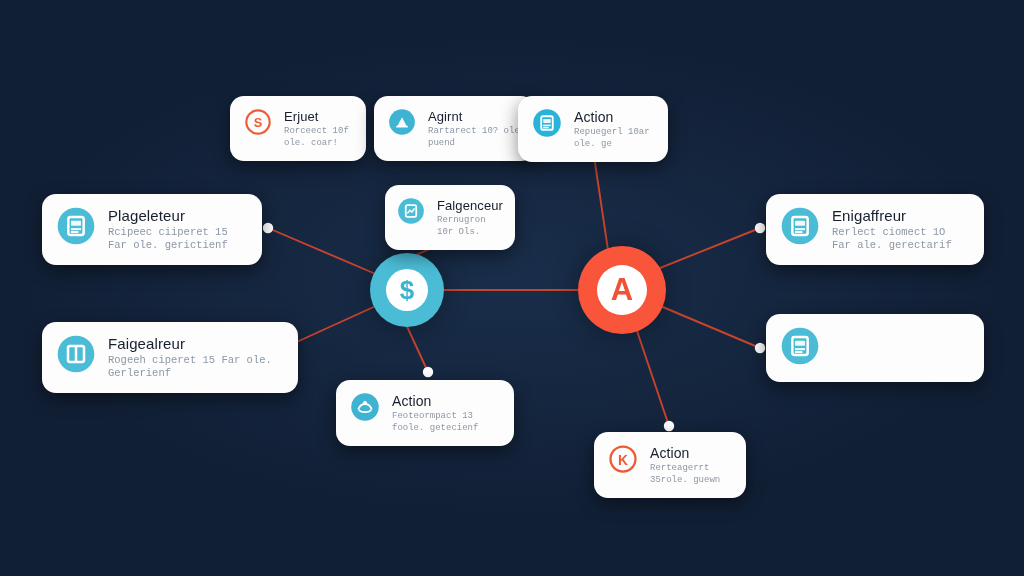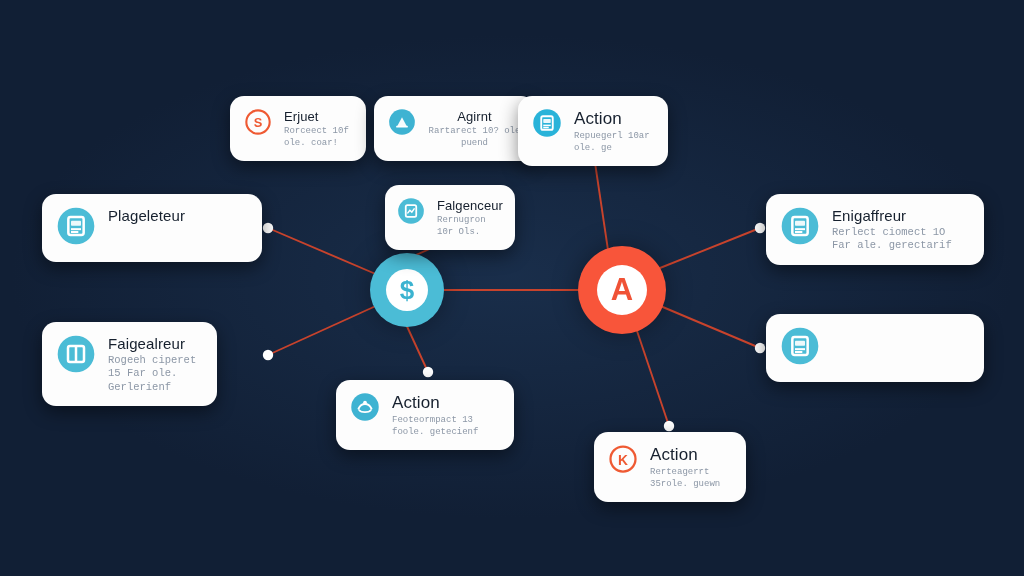--- a/index.html
+++ b/index.html
@@ -56,21 +56,21 @@
   .lg .title{ font-size:15px; }
   .lg .sub{ font-size:10.5px; }
 
   .md{ width:145px; }
   .md .ic{ width:28px; height:28px; }
   .md .title{ font-size:13px; }
   .md .sub{ font-size:9px; }
 
   .sm{ width:150px; }
   .sm .ic{ width:30px; height:30px; }
-  .sm .title{ font-size:17px; }
+  .sm .title{ font-size:14px; }
   .sm .sub{ font-size:9px; }
 
   .hub{
     position:absolute;
     border-radius:50%;
     display:flex; align-items:center; justify-content:center;
     box-shadow:0 0 26px rgba(0,0,0,.35);
   }
   .hub .inner{
     border-radius:50%;
@@ -119,21 +119,21 @@
           <svg viewBox="0 0 24 24" width="100%" height="100%">
             <circle cx="12" cy="12" r="10" fill="none" stroke="#ef5a33" stroke-width="1.8"></circle>
       <text x="12" y="16.4" text-anchor="middle" font-size="11" font-family="Liberation Sans, sans-serif" font-weight="bold" fill="#ef5a33">S</text>
           </svg>
         </div>
         <div class="txt">
           <div class="title" style="color: rgb(22, 32, 46);">Erjuet</div>
           <div class="sub" style="color: rgb(140, 151, 166);">Rorceect 10f ole. coar!</div>
         </div>
       </div>
-      <div class="card md blur-soft" style="left: 374px; top: 96px; width: 161px; min-height: 56px; background: rgb(253, 253, 253); text-align: center;">
+      <div class="card md blur-soft" style="left: 374px; top: 96px; width: 161px; min-height: 56px; background: rgb(253, 253, 253);">
         <div class="ic">
           <svg viewBox="0 0 24 24" width="100%" height="100%">
             <circle cx="12" cy="12" r="11" fill="#3eb3d2"></circle>
       <path d="M8 15.5 L12 8 L16 15.5 Z" fill="#ffffff" opacity=".95"></path>
       <rect x="7" y="15.2" width="10" height="1.6" rx=".6" fill="#ffffff"></rect>
           </svg>
         </div>
         <div class="txt">
           <div class="title" style="color: rgb(22, 32, 46);">Agirnt</div>
           <div class="sub" style="color: rgb(140, 151, 166);">Rartarect 10? ole puend</div>
@@ -159,20 +159,21 @@
           <svg viewBox="0 0 24 24" width="100%" height="100%">
             <circle cx="12" cy="12" r="11" fill="#4bbcd6"></circle>
     <rect x="7.4" y="6.6" width="9.2" height="10.8" rx="1.3" fill="none" stroke="#ffffff" stroke-width="1.5"></rect>
     <rect x="9" y="8.8" width="6" height="3.1" rx=".5" fill="#ffffff" opacity=".9"></rect>
     <line x1="9" y1="13.9" x2="15" y2="13.9" stroke="#ffffff" stroke-width="1.2"></line>
     <line x1="9" y1="15.6" x2="13.4" y2="15.6" stroke="#ffffff" stroke-width="1.2"></line>
           </svg>
         </div>
         <div class="txt">
           <div class="title" style="color: rgb(22, 32, 46);">Plageleteur</div>
+          <div class="sub" style="color: rgb(140, 151, 166);">Rcipeec ciiperet 15 Far ole. gerictienf</div>
         </div>
       </div>
       <div class="card md blur-soft" style="left: 385px; top: 185px; width: 130px; min-height: 52px; background: rgb(253, 253, 253); padding-left: 12px;">
         <div class="ic">
           <svg viewBox="0 0 24 24" width="100%" height="100%">
             <circle cx="12" cy="12" r="11" fill="#4bbcd6"></circle>
       <rect x="7.5" y="7" width="9" height="10" rx="1.4" fill="none" stroke="#ffffff" stroke-width="1.5"></rect>
       <path d="M9.3 13.6 L11 11.4 L12.7 13 L14.7 10.2" fill="none" stroke="#ffffff" stroke-width="1.3" stroke-linecap="round"></path>
           </svg>
         </div>
@@ -189,21 +190,21 @@
     <rect x="9" y="8.8" width="6" height="3.1" rx=".5" fill="#ffffff" opacity=".9"></rect>
     <line x1="9" y1="13.9" x2="15" y2="13.9" stroke="#ffffff" stroke-width="1.2"></line>
     <line x1="9" y1="15.6" x2="13.4" y2="15.6" stroke="#ffffff" stroke-width="1.2"></line>
           </svg>
         </div>
         <div class="txt">
           <div class="title" style="color: rgb(22, 32, 46);">Enigaffreur</div>
           <div class="sub" style="color: rgb(140, 151, 166);">Rerlect ciomect 1O Far ale. gerectarif</div>
         </div>
       </div>
-      <div class="card lg blur-soft" style="left: 42px; top: 322px; width: 175px; min-height: 68px; background: rgb(253, 253, 253);">
+      <div class="card lg blur-soft" style="left: 42px; top: 322px; width: 256px; min-height: 68px; background: rgb(253, 253, 253);">
         <div class="ic">
           <svg viewBox="0 0 24 24" width="100%" height="100%">
             <circle cx="12" cy="12" r="11" fill="#4bbcd6"></circle>
       <rect x="7.2" y="7.2" width="9.6" height="9.6" rx="1.2" fill="none" stroke="#ffffff" stroke-width="1.5"></rect>
       <line x1="12" y1="7.6" x2="12" y2="16.4" stroke="#ffffff" stroke-width="1.5"></line>
           </svg>
         </div>
         <div class="txt">
           <div class="title" style="color: rgb(22, 32, 46);">Faigealreur</div>
           <div class="sub" style="color: rgb(140, 151, 166);">Rogeeh ciperet 15 Far ole. Gerlerienf</div>

